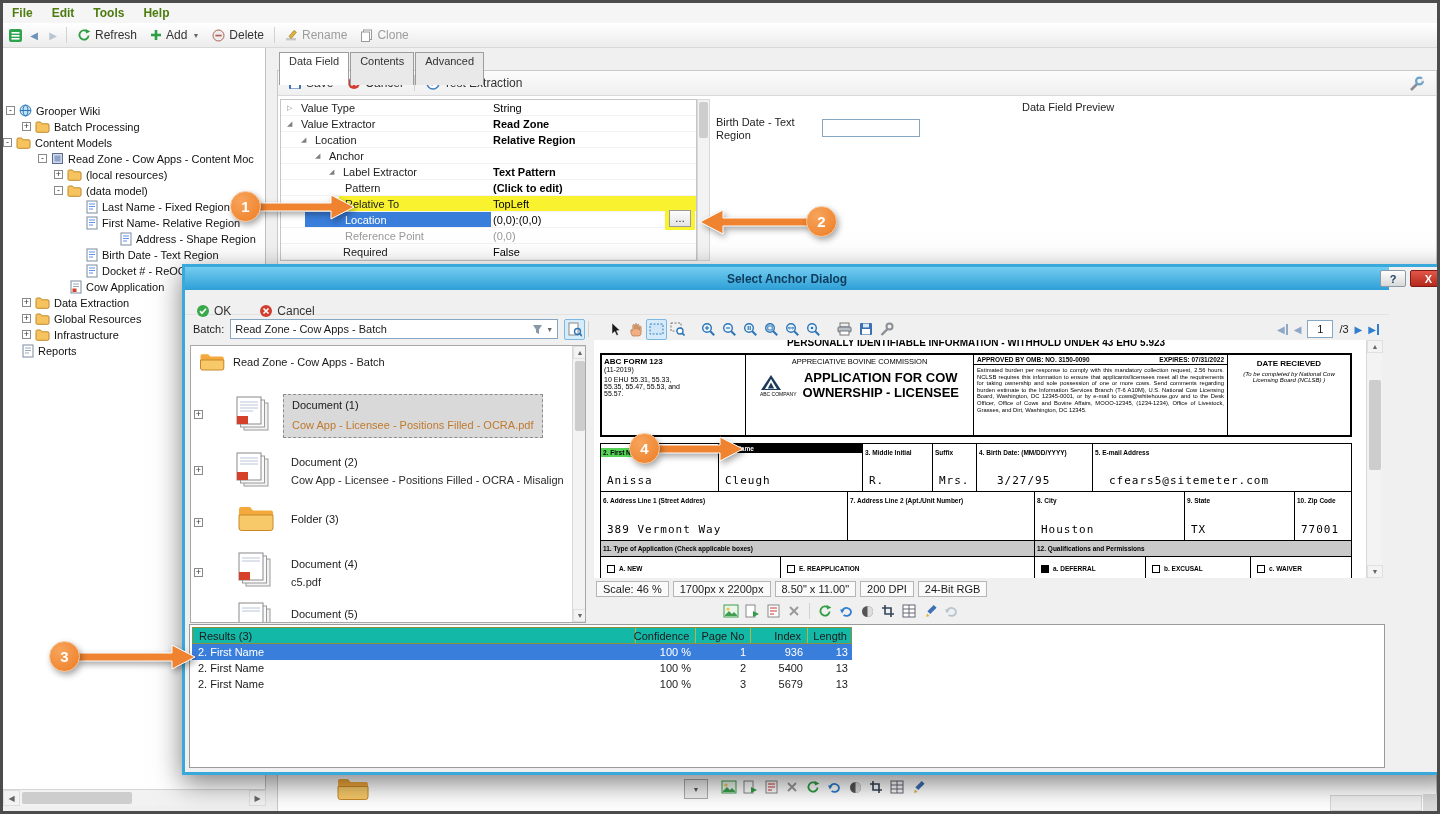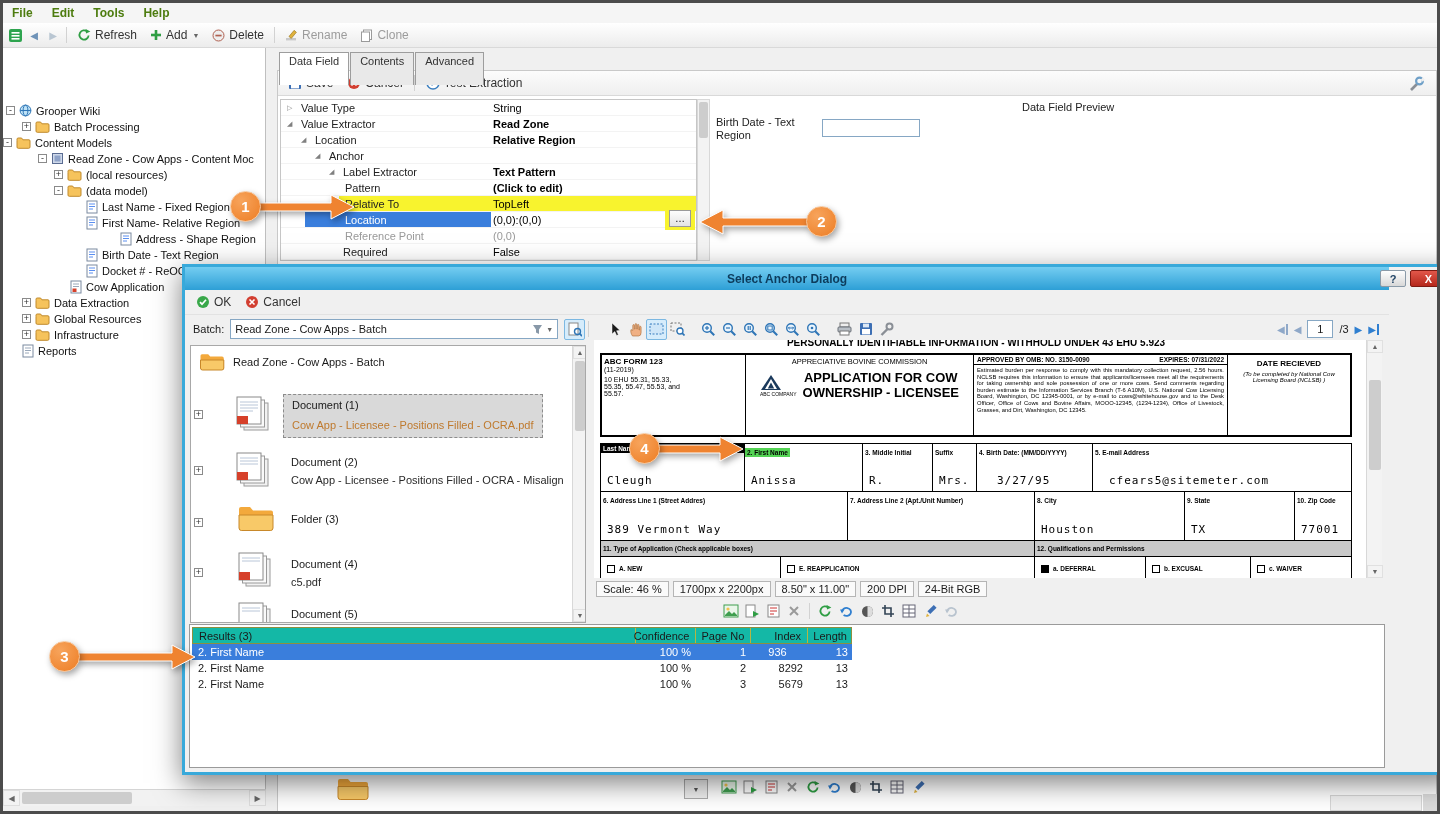--- a/index.html
+++ b/index.html
@@ -35,21 +35,21 @@
 .pgr{position:absolute;left:0;width:415px;height:16px;border-bottom:1px solid #f3f3f3}
 .pgr .lab{position:absolute;top:2px;color:#222;white-space:nowrap}
 .pgr .val{position:absolute;left:212px;top:2px;color:#000;white-space:nowrap}
 .pge{position:absolute;top:4px;font-size:7px;color:#808080}
 .b{font-weight:700}
 .pgscroll{position:absolute;left:697px;top:99px;width:13px;height:162px;background:#f3f3f3;border:1px solid #d8d8d8}
 .mini{width:18px;height:18px;display:flex;align-items:center;justify-content:center;flex:0 0 auto}
 .dialog{position:absolute;left:182px;top:264px;width:1275px;height:511px;background:#f0f0f0;border:3px solid #38a9da;z-index:10;box-shadow:0 8px 26px rgba(0,0,0,.5)}
 .dtitle{position:absolute;left:0;top:0;width:1204px;height:23px;background:linear-gradient(#74cdf1,#2d9fd6);display:flex;align-items:center;justify-content:center;font-size:12px;font-weight:700;color:#0d3c5c}
 .dbtn{position:absolute;top:3px;height:17px;display:flex;align-items:center;justify-content:center;font-size:11px;border-radius:2px}
-.dtools{position:absolute;left:0;top:23px;width:1204px;height:25px;display:flex;align-items:center;padding:0 5px;gap:2px;border-bottom:1px solid #e2e2e2}
+.dtools{position:absolute;left:0;top:23px;width:1204px;height:25px;display:flex;align-items:flex-start;padding:12px 5px;gap:16px;border-bottom:1px solid #e2e2e2}
 .brow{position:absolute;left:0;top:48px;width:1204px;height:28px;display:flex;align-items:center;padding:0 8px;font-size:11px}
 .combo{height:20px;background:#fff;border:1px solid #86a7c4;display:flex;align-items:center;padding:0 4px;font-size:11px}
 .vbtn{width:21px;height:21px;display:flex;align-items:center;justify-content:center;border:1px solid transparent;border-radius:2px;flex:0 0 auto}
 .vbtn.act{background:#d6ecfb;border-color:#7cb8e2}
 .btree{position:absolute;left:5px;top:78px;width:396px;height:278px;background:#fff;border:1px solid #a8a8a8;overflow:hidden;font-size:11px}
 .selbox{position:absolute;background:#d9d9d9;border:1px dashed #8c8c8c}
 .subt{color:#2a2a2a;font-size:11px;white-space:nowrap}
 .subt.or{color:#bf7a2e}
 .vscroll{position:absolute;background:#f3f3f3;border-left:1px solid #d8d8d8}
 .vsb{width:13px;height:13px;display:flex;align-items:center;justify-content:center;font-size:7px;color:#666;background:#f3f3f3;border:1px solid #e0e0e0}
@@ -764,25 +764,25 @@
             </div>
             <div style="font-size:5.8px;line-height:6.6px;padding:2px 3px;text-align:justify">Estimated burden per response to comply with this mandatory collection request, 2.56 hours. NCLSB requires this information to ensure that applicants/licensees meet all the requirements for taking ownership and sole possession of one or more cows. Send comments regarding burden estimate to the Information Services Branch (T-6 A10M), U.S. National Cow Licensing Board, Washington, DC 12345-0001, or by e-mail to cows@whitehouse.gov and to the Desk Officer, Office of Cows and Bovine Affairs, MOOO-12345, (1234-1234), Office of Livestock, Grasses, and Dirt, Washington, DC 12345.</div>
           </div>
           <div style="width:122px;text-align:center;padding:4px 2px">
             <div style="font-size:8px;font-weight:700">DATE RECIEVED</div>
             <div style="font-size:6px;font-style:italic;margin-top:3px">(To be completed by National Cow Licensing Board (NCLSB) )</div>
           </div>
         </div>
 
         <div style="position:absolute;left:6px;top:103px;width:752px;height:49px;display:flex;border:1px solid #000">
+          <div style="width:118px;border-right:1px solid #000;position:relative"><span class="flab" style="display:inline-block;background:#55d455">2. First Name</span><span class="fval">Anissa</span></div>
           <div style="width:144px;border-right:1px solid #000;position:relative">
               <span class="flab" style="display:block;background:#000;color:#fff">Last Name</span>
               <span class="fval">Cleugh</span>
             </div>
-          <div style="width:118px;border-right:1px solid #000;position:relative"><span class="flab" style="display:inline-block;background:#55d455">2. First Name</span><span class="fval">Anissa</span></div>
           <div style="width:70px;border-right:1px solid #000;position:relative"><span class="flab">3. Middle Initial</span><span class="fval">R.</span></div>
           <div style="width:44px;border-right:1px solid #000;position:relative"><span class="flab">Suffix</span><span class="fval">Mrs.</span></div>
           <div style="width:116px;border-right:1px solid #000;position:relative"><span class="flab">4. Birth Date:  (MM/DD/YYYY)</span><span class="fval" style="left:20px">3/27/95</span></div>
           <div style="flex:1;position:relative"><span class="flab">5. E-mail Address</span><span class="fval" style="left:16px">cfears5@sitemeter.com</span></div>
         </div>
 
         <div style="position:absolute;left:6px;top:152px;width:752px;height:49px;display:flex;border:1px solid #000;border-top:none">
           <div style="width:247px;border-right:1px solid #000;position:relative"><span class="flab">6. Address Line 1 (Street Addres)</span><span class="fval">389 Vermont Way</span></div>
           <div style="width:187px;border-right:1px solid #000;position:relative"><span class="flab">7. Address Line 2 (Apt./Unit Number)</span><span class="fval"></span></div>
           <div style="width:150px;border-right:1px solid #000;position:relative"><span class="flab">8. City</span><span class="fval">Houston</span></div>
@@ -911,28 +911,28 @@
         <div class="rh" style="width:445px;padding-left:6px">Results (3)</div>
         <div class="rh" style="width:60px;justify-content:flex-end;padding-right:6px">Confidence</div>
         <div class="rh" style="width:55px;justify-content:flex-end;padding-right:6px">Page No</div>
         <div class="rh" style="width:57px;justify-content:flex-end;padding-right:6px">Index</div>
         <div class="rh" style="width:43px;justify-content:flex-end;padding-right:4px;border-right:none">Length</div>
       </div>
       <div class="rrow" style="top:19px;background:#3a7edc;color:#fff">
         <span style="width:445px;padding-left:6px">2. First Name</span>
         <span style="width:60px;text-align:right;padding-right:6px">100 %</span>
         <span style="width:55px;text-align:right;padding-right:6px">1</span>
-        <span style="width:57px;text-align:center;padding-right:6px">936</span>
+        <span style="width:57px;text-align:right;padding-right:6px">936</span>
         <span style="width:43px;text-align:right;padding-right:4px">13</span>
       </div>
       <div class="rrow" style="top:35px">
         <span style="width:445px;padding-left:6px">2. First Name</span>
         <span style="width:60px;text-align:right;padding-right:6px">100 %</span>
         <span style="width:55px;text-align:right;padding-right:6px">2</span>
-        <span style="width:57px;text-align:right;padding-right:6px">8292</span>
+        <span style="width:57px;text-align:right;padding-right:6px">5400</span>
         <span style="width:43px;text-align:right;padding-right:4px">13</span>
       </div>
       <div class="rrow" style="top:51px">
         <span style="width:445px;padding-left:6px">2. First Name</span>
         <span style="width:60px;text-align:right;padding-right:6px">100 %</span>
         <span style="width:55px;text-align:right;padding-right:6px">3</span>
         <span style="width:57px;text-align:right;padding-right:6px">5679</span>
         <span style="width:43px;text-align:right;padding-right:4px">13</span>
       </div>
     </div>

